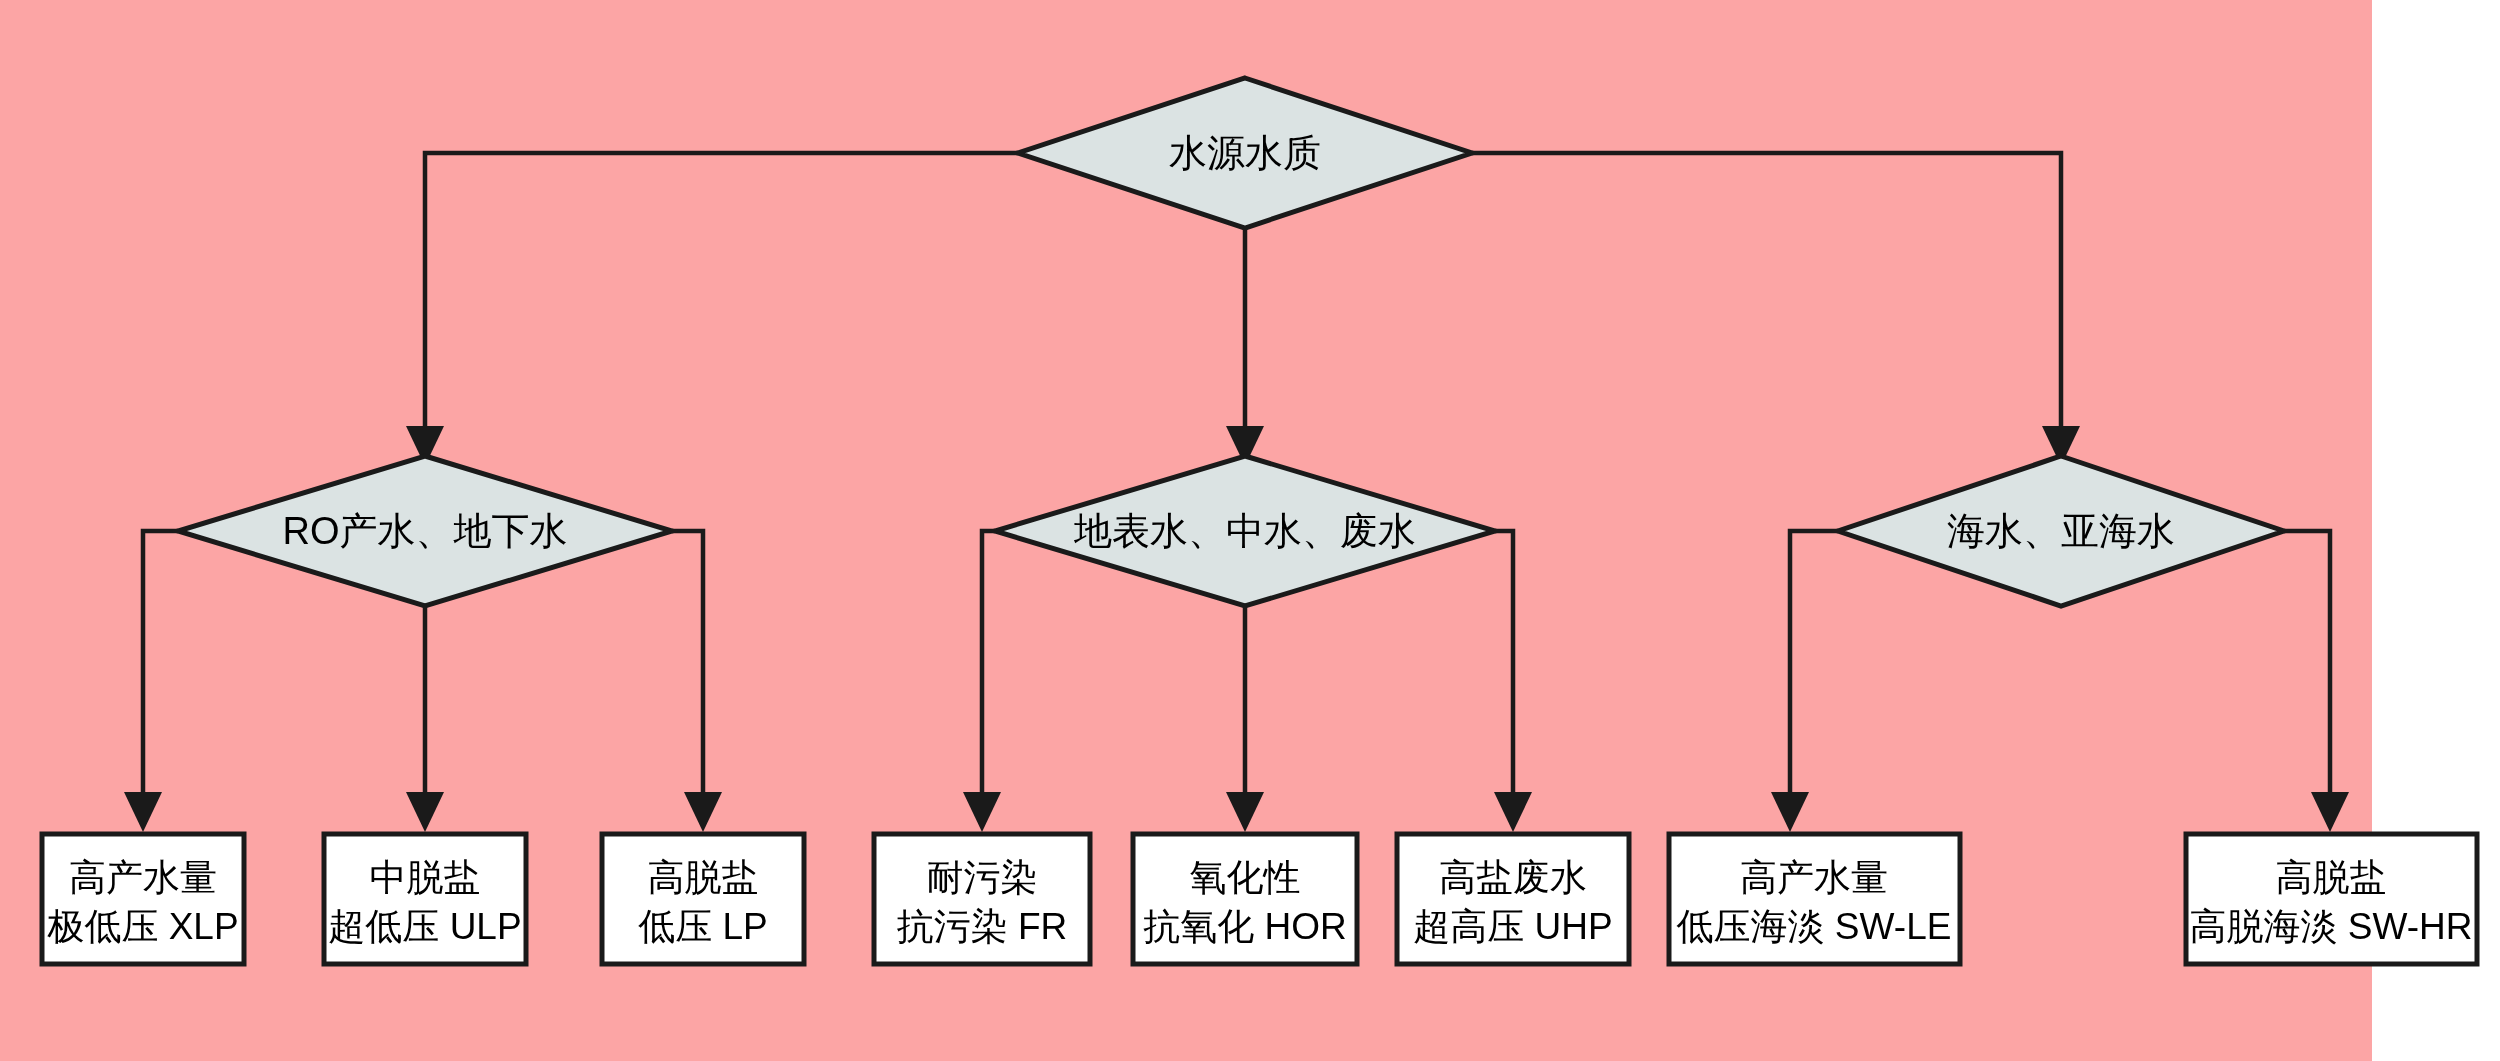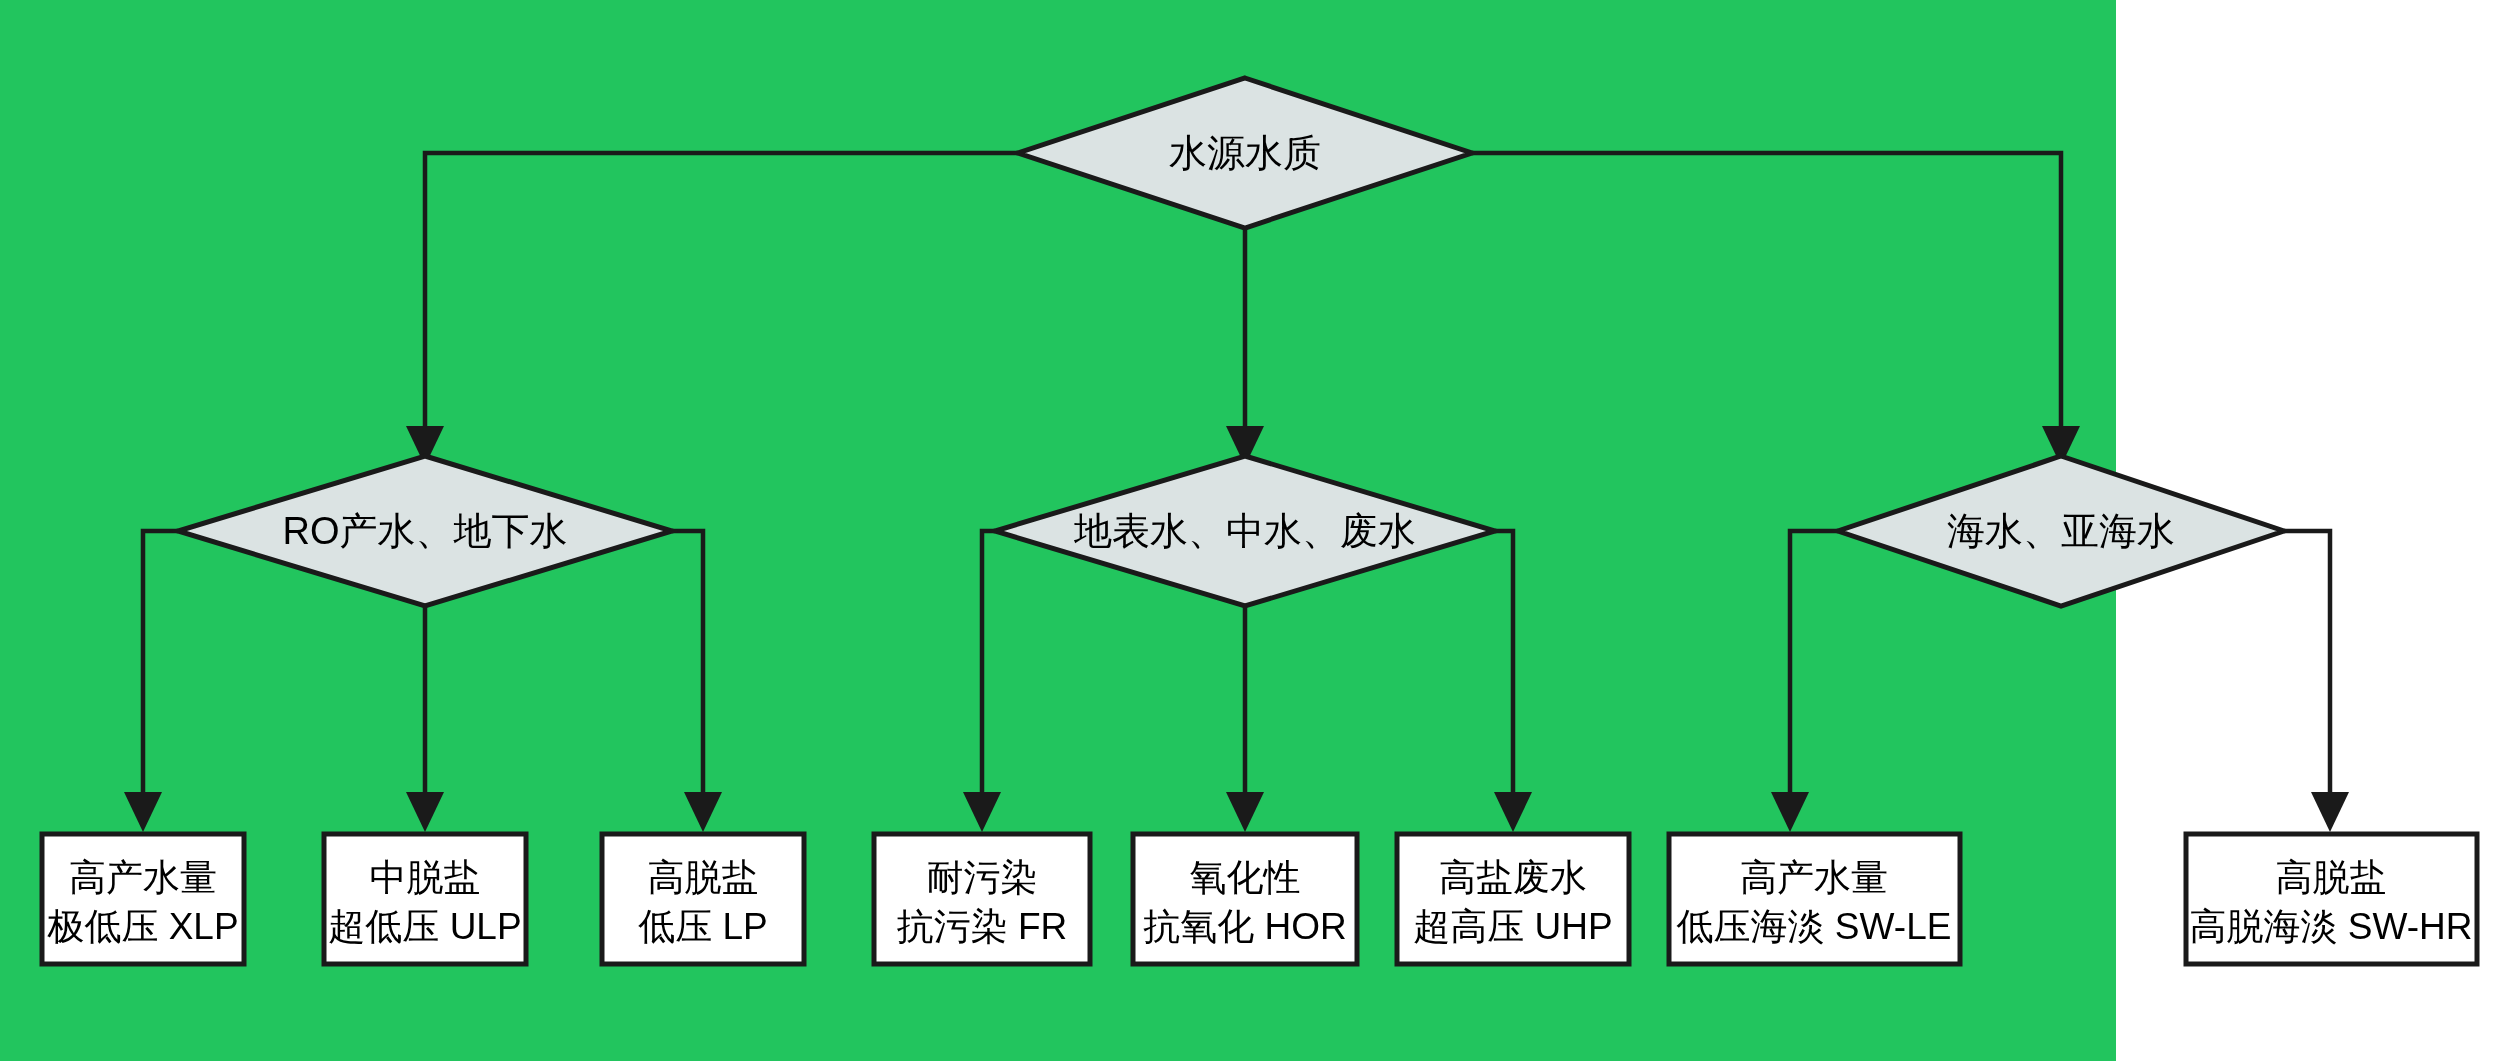--- a/index.html
+++ b/index.html
@@ -8,23 +8,23 @@
     background: #ffffff;
   }
   body {
     width: 2500px;
     height: 1061px;
     font-family: "Liberation Sans", "DejaVu Sans", sans-serif;
     overflow: hidden;
   }
   #flowchart-root {
     position: relative;
-    width: 2116px;
+    width: 2372px;
     height: 1061px;
-    background: #22c55e;
+    background: #fca5a5;
   }
   svg#flow-svg {
     display: block;
     width: 2500px;
     height: 1061px;
   }
   .node-shape {
     stroke: #1a1a1a;
     stroke-width: 5;
     stroke-linejoin: miter;

